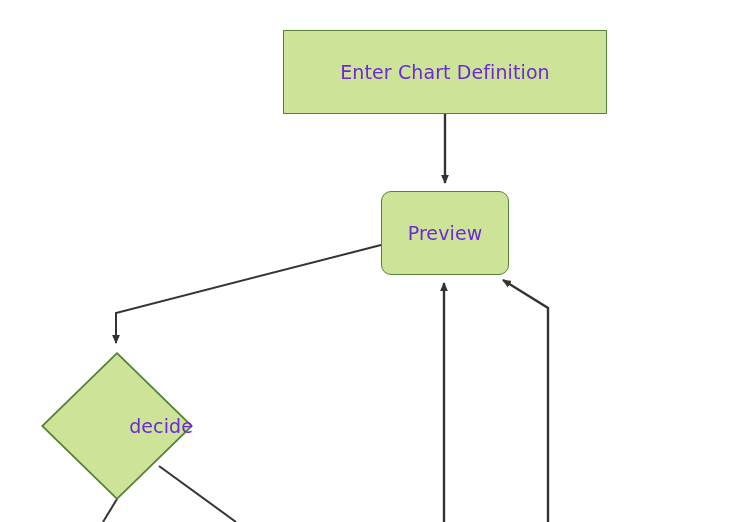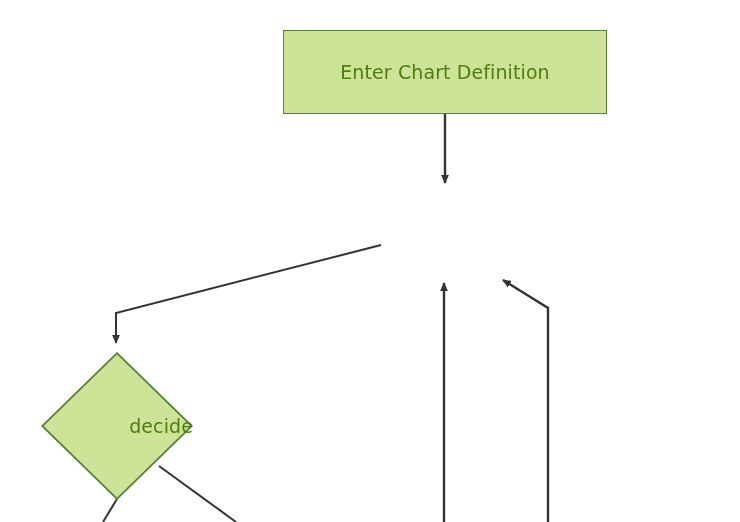--- a/index.html
+++ b/index.html
@@ -27,21 +27,21 @@
     width: 740px;
     height: 522px;
   }
   .node {
     position: absolute;
     box-sizing: border-box;
     display: flex;
     align-items: center;
     justify-content: center;
     text-align: center;
-    color: #4d7c0f;
+    color: #6d28d9;
     font-size: 19px;
     line-height: 1.2;
     letter-spacing: 0.1px;
   }
   .node-rect {
     background: #cde498;
     border: 1.6px solid #538135;
   }
   .node-round {
     background: #cde498;
@@ -90,20 +90,23 @@
 
     <path d="M 117 499 L 103 522" stroke="#333333" stroke-width="2.0" fill="none"></path>
 
     <path d="M 159 466 L 236 522" stroke="#333333" stroke-width="2.0" fill="none"></path>
   </svg>
 
   <div class="node node-rect" style="left:283px; top:30px; width:324px; height:84px;">
     <span class="node-label">Enter Chart Definition</span>
   </div>
 
+  <div class="node node-round" style="left:381px; top:191px; width:128px; height:84px;">
+    <span class="node-label">Preview</span>
+  </div>
 
   <div class="node node-diamond" style="left:41px; top:352px; width:152px; height:148px;justify-content:flex-end;">
     <svg class="diamond-shape" width="152" height="148" viewBox="0 0 152 148" xmlns="http://www.w3.org/2000/svg">
       <polygon points="76,1.2 150.8,74 76,146.8 1.2,74" fill="#cde498" stroke="#538135" stroke-width="1.8" stroke-linejoin="miter"></polygon>
     </svg>
     <span class="diamond-label">decide</span>
   </div>
 
 </div>
 

